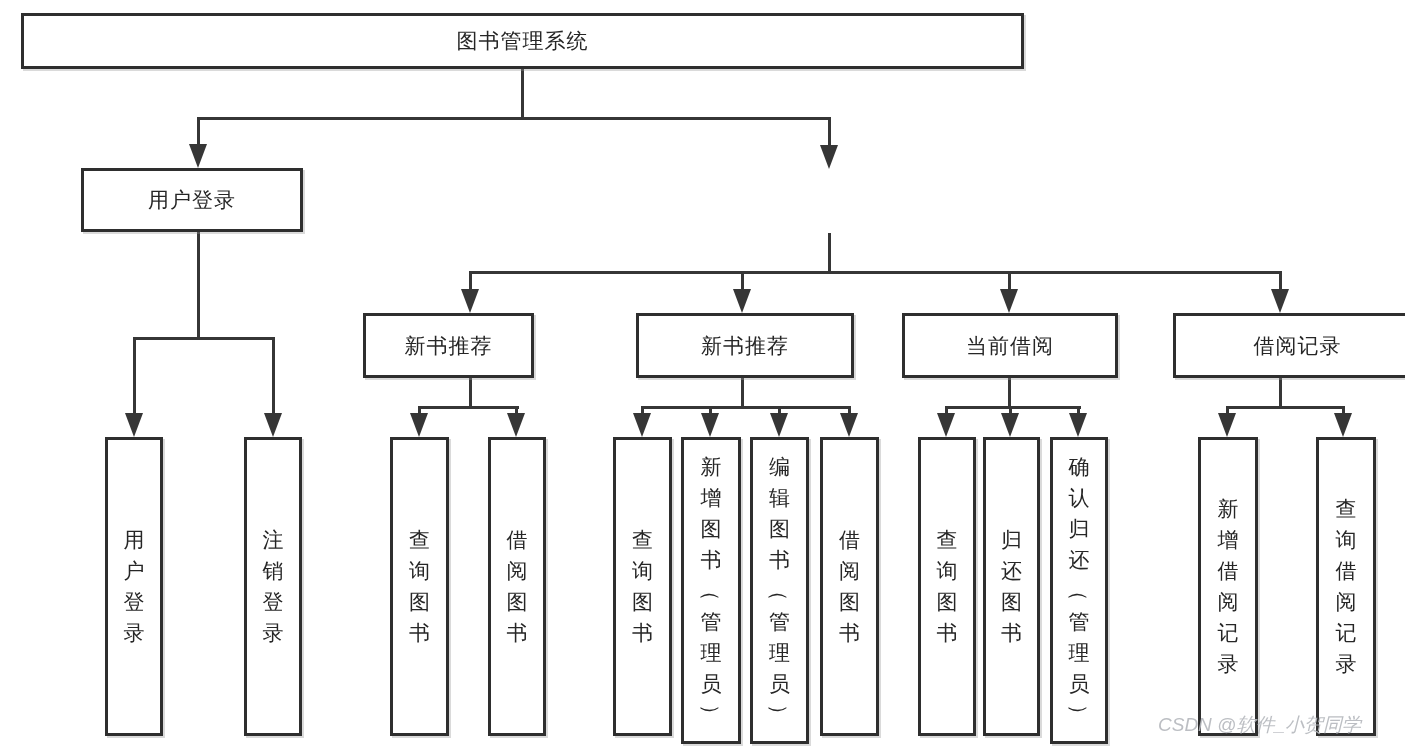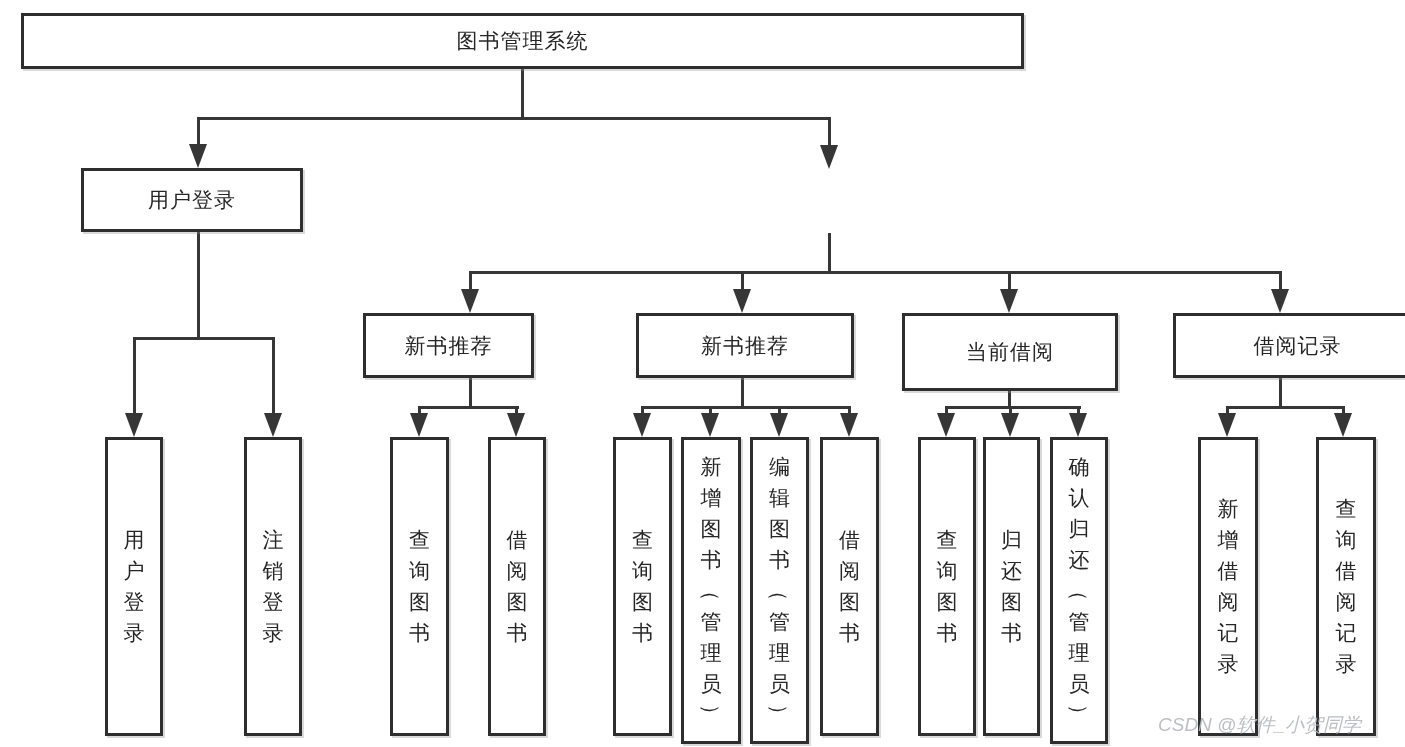--- a/index.html
+++ b/index.html
@@ -93,21 +93,21 @@
   <div class="box h" style="left:81px;top:168px;width:222px;height:64px">
     <span>用户登录</span>
   </div>
 
   <div class="box h" style="left:363px;top:313px;width:171px;height:65px">
     <span>新书推荐</span>
   </div>
   <div class="box h" style="left:636px;top:313px;width:218px;height:65px">
     <span>新书推荐</span>
   </div>
-  <div class="box h" style="left:902px;top:313px;width:216px;height:78px">
+  <div class="box h" style="left:902px;top:313px;width:216px;height:65px">
     <span>当前借阅</span>
   </div>
   <div class="box h" style="left:1173px;top:313px;width:249px;height:65px">
     <span>借阅记录</span>
   </div>
 
   <div class="box" style="left:105px;top:437px;width:58px;height:299px">
     <div class="vtext">
         <span>用</span>
         <span>户</span>

